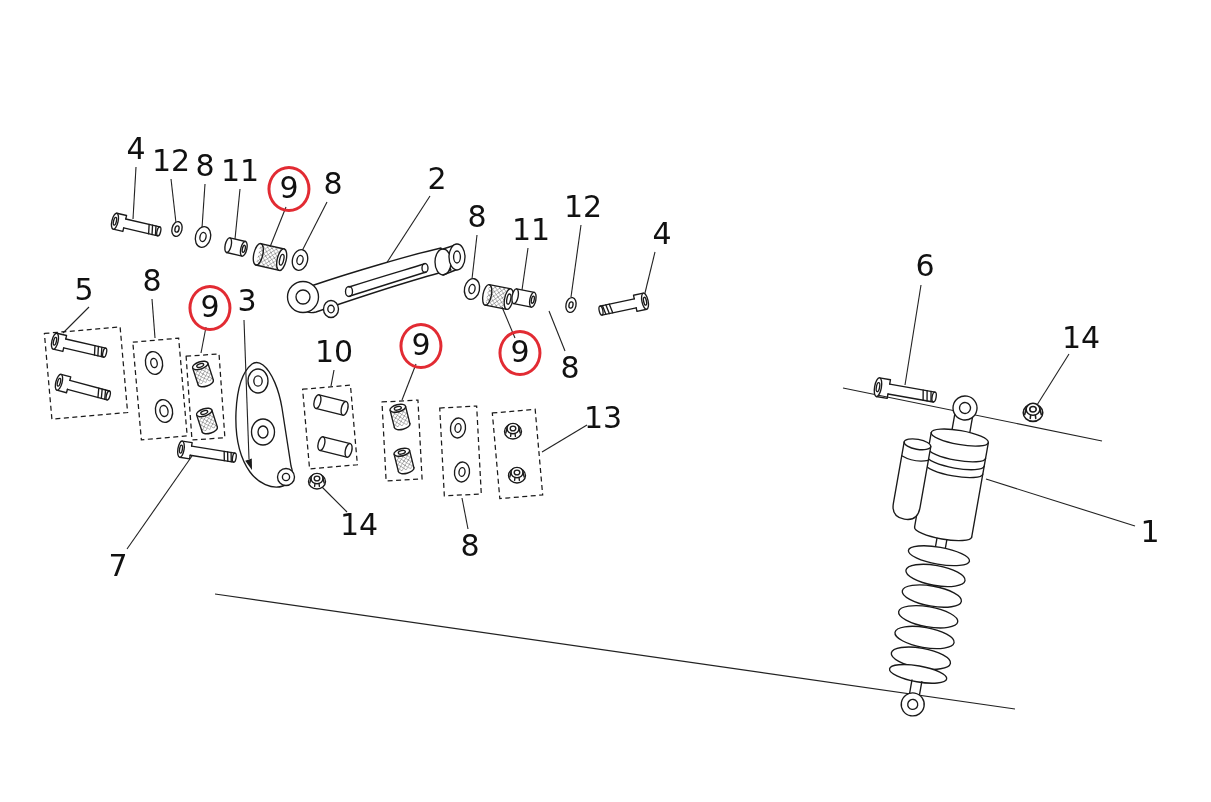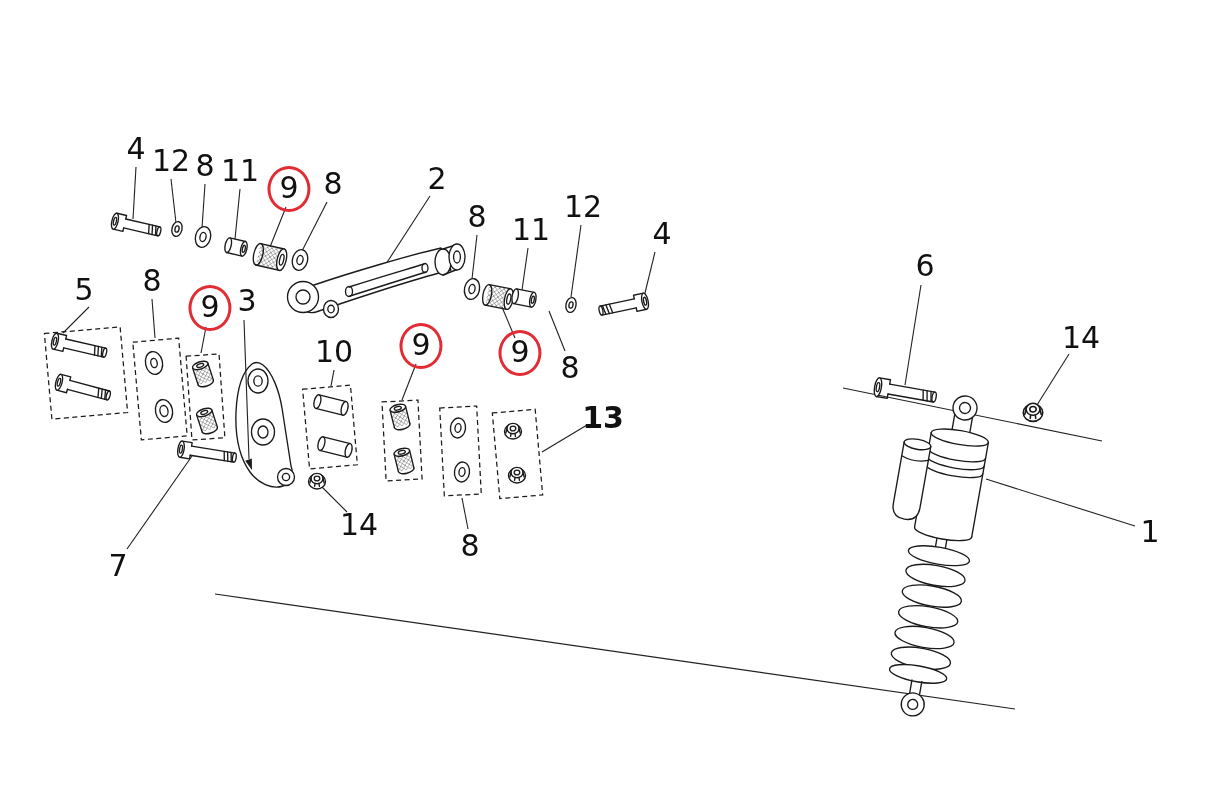--- a/index.html
+++ b/index.html
@@ -343,15 +343,15 @@
       <div class="callout" style="left: 152px; top: 281px;">8</div>
       <div class="callout circled" style="left: 210px; top: 308px; border-color: rgb(226, 43, 51);">9</div>
       <div class="callout" style="left: 247px; top: 301px;">3</div>
       <div class="callout" style="left: 334px; top: 352px;">10</div>
       <div class="callout circled" style="left: 421px; top: 346px; border-color: rgb(226, 43, 51);">9</div>
       <div class="callout circled" style="left: 520px; top: 353px; border-color: rgb(226, 43, 51);">9</div>
       <div class="callout" style="left: 570px; top: 368px;">8</div>
       <div class="callout" style="left: 118px; top: 566px;">7</div>
       <div class="callout" style="left: 359px; top: 525px;">14</div>
       <div class="callout" style="left: 470px; top: 546px;">8</div>
-      <div class="callout" style="left: 603px; top: 418px; font-weight: bold;">13</div>
+      <div class="callout" style="left: 603px; top: 418px;">13</div>
     </div>
 </div>
 
 </body></html>

